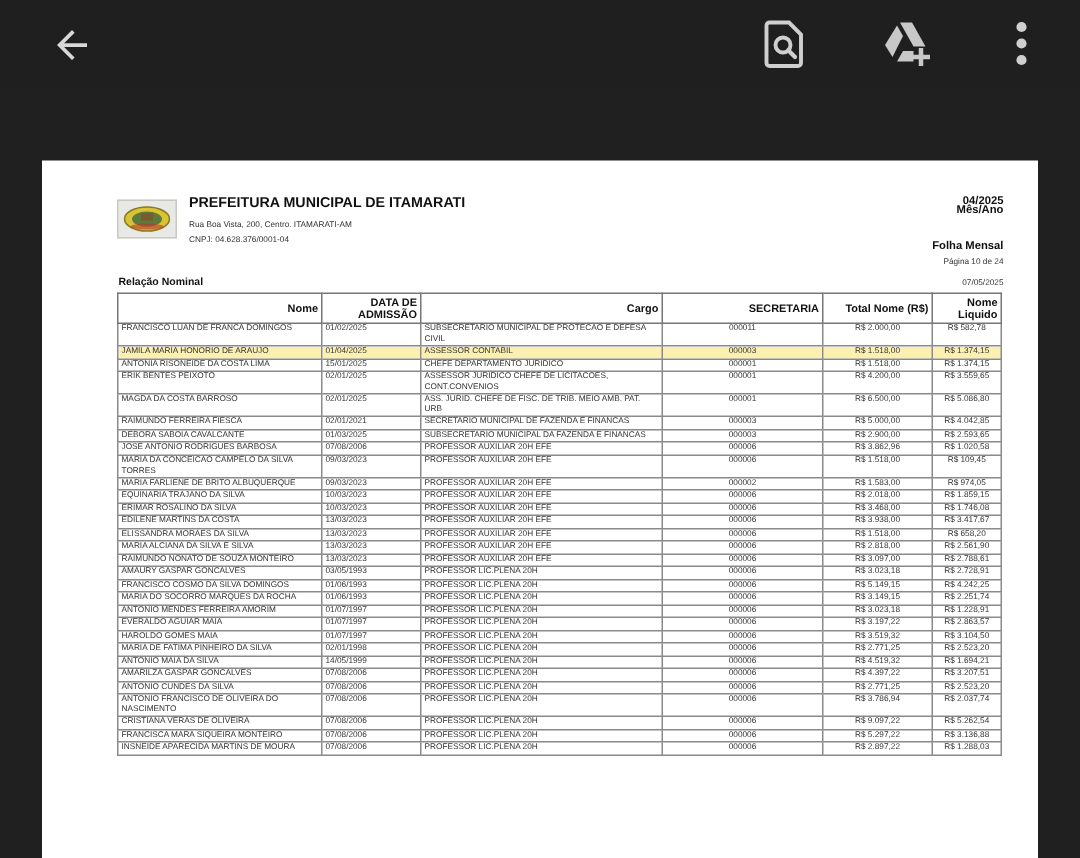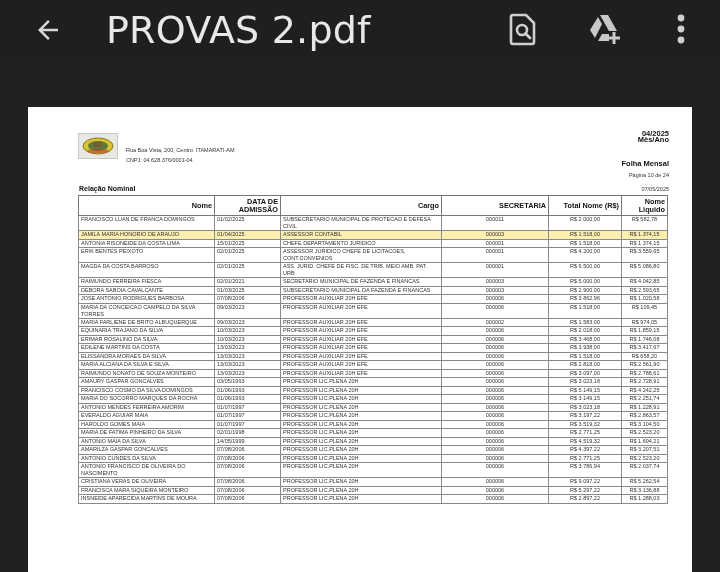--- a/index.html
+++ b/index.html
@@ -72,21 +72,20 @@
 </style>
 </head>
 <body>
 
 <div class="appbar">
   <div class="back-btn">
     <svg width="30" height="30" viewBox="0 0 24 24">
       <path d="M20 11H7.8l5.6-5.6L12 4l-8 8 8 8 1.4-1.4L7.8 13H20z" fill="#d8d8d8"></path>
     </svg>
   </div>
-  <div class="title">PROVAS 2.pdf</div>
 
   <div class="ab-icon" style="left:505px;">
     <svg width="30" height="34" viewBox="0 0 30 34">
       <path d="M5 3 H18 L26 11 V30 a2 2 0 0 1 -2 2 H5 a2 2 0 0 1 -2 -2 V5 a2 2 0 0 1 2 -2 Z" fill="none" stroke="#cfcfcf" stroke-width="2.6"></path>
       <circle cx="14" cy="18" r="5" fill="none" stroke="#cfcfcf" stroke-width="2.6"></circle>
       <path d="M17.5 21.5 L22 26" stroke="#cfcfcf" stroke-width="2.8" stroke-linecap="round"></path>
     </svg>
   </div>
 
   <div class="ab-icon" style="left:587px;">
@@ -111,20 +110,21 @@
 
 <div class="page">
   <div class="logo">
     <svg width="38" height="24" viewBox="0 0 38 24">
       <ellipse cx="19" cy="12" rx="15" ry="8" fill="#d8c236" stroke="#8a7a20" stroke-width="1"></ellipse>
       <ellipse cx="19" cy="12" rx="10" ry="5" fill="#5d7a3a"></ellipse>
       <rect x="15" y="8" width="8" height="5" fill="#7a5a30"></rect>
       <ellipse cx="19" cy="17" rx="11" ry="2" fill="#b33" opacity="0.6"></ellipse>
     </svg>
   </div>
+  <div class="org-name">PREFEITURA MUNICIPAL DE ITAMARATI</div>
   <div class="org-line" style="top:40px;">Rua Boa Vista, 200,  Centro. ITAMARATI-AM</div>
   <div class="org-line" style="top:50px;">CNPJ: 04.628.376/0001-04</div>
 
   <div class="rt" style="top:28px;">Mês/Ano</div>
   <div class="rt" style="top:22px;">04/2025</div>
   <div class="rt" style="top:52px;">Folha Mensal</div>
   <div class="rt small" style="top:65px;">Página 10 de 24</div>
   <div class="rt small" style="top:79px;">07/05/2025</div>
 
   <div class="rel-nom">Relação Nominal</div>

